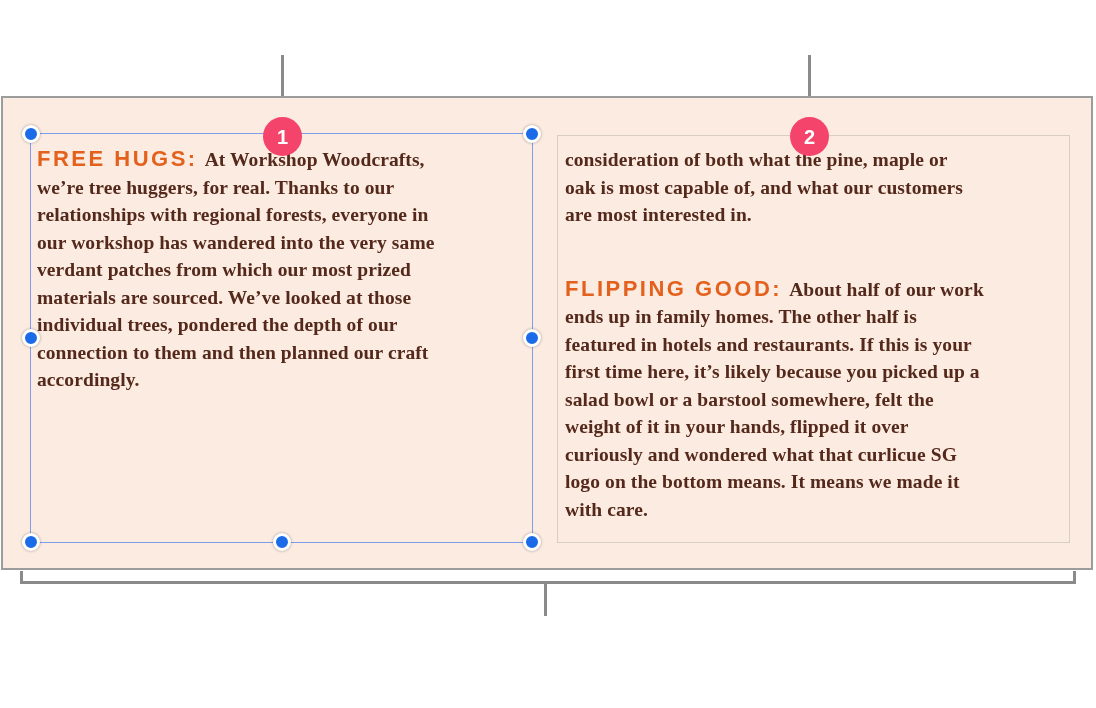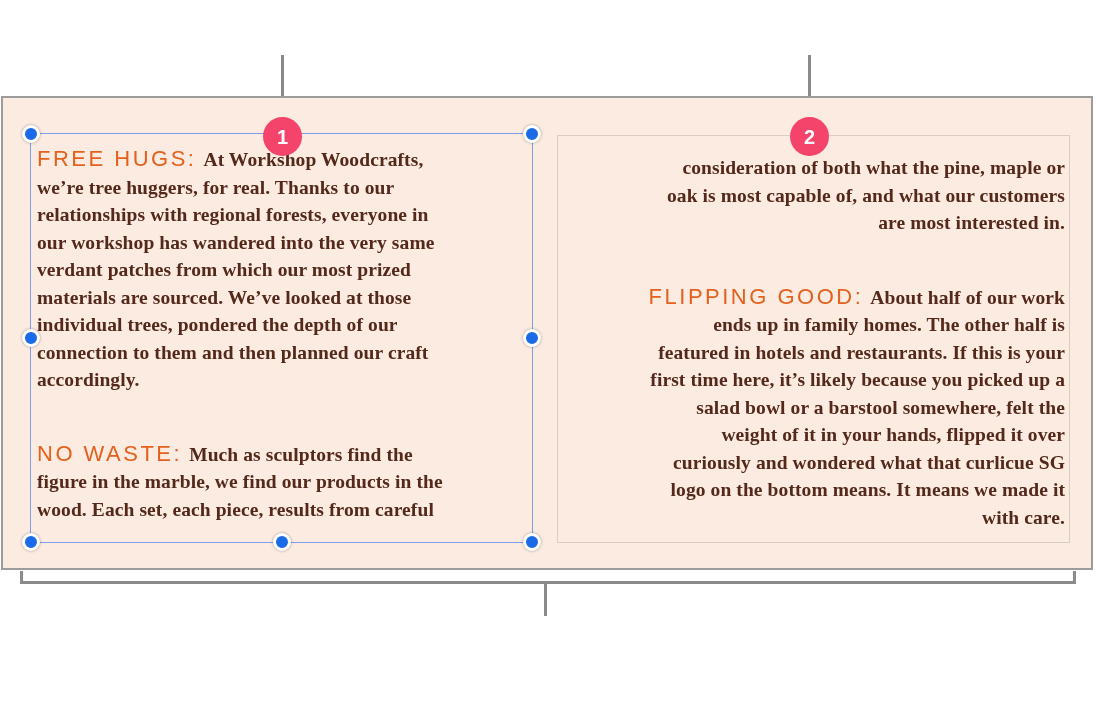--- a/index.html
+++ b/index.html
@@ -87,27 +87,27 @@
   .textcol {
     position:absolute;
     z-index:3;
     color:#54291b;
     font-size:19.5px;
     font-weight:bold;
     line-height:26.5px;
     letter-spacing:0.1px;
   }
   .text-left  { left:37px;  top:146px; width:490px; }
-  .text-right { left:565px; top:154px; width:500px;text-align:right; }
+  .text-right { left:565px; top:146px; width:500px; }
   .textcol p { margin:0 0 47px 0; }
   .textcol p:last-child { margin-bottom:12px; }
   .hd {
     color:#e4611d;
     font-size:22px;
-    font-weight:400;
+    font-weight:700;
     letter-spacing:2.5px;
     margin-right:7px;
   }
   .body { white-space:pre-line;font-family:Liberation Serif, serif; }
 
   
   .bracket-seg { position:absolute; background:#8a8a8a; }
   .br-horiz  { left:20px;   top:581px; width:1056px; height:3px; }
   .br-left   { left:20px;   top:571px; width:3px; height:13px; }
   .br-right  { left:1073px; top:571px; width:3px; height:13px; }
@@ -128,23 +128,20 @@
   <div class="textcol text-left">
     <p><span class="hd">FREE HUGS:</span><span class="body">At Workshop Woodcrafts,
 we’re tree huggers, for real. Thanks to our
 relationships with regional forests, everyone in
 our workshop has wandered into the very same
 verdant patches from which our most prized
 materials are sourced. We’ve looked at those
 individual trees, pondered the depth of our
 connection to them and then planned our craft
 accordingly.</span></p>
-    <p><span class="hd">NO WASTE:</span><span class="body">Much as sculptors find the
-figure in the marble, we find our products in the
-wood. Each set, each piece, results from careful</span></p>
   </div>
 
   <div class="textcol text-right">
     <p><span class="body">consideration of both what the pine, maple or
 oak is most capable of, and what our customers
 are most interested in.</span></p>
     <p><span class="hd">FLIPPING GOOD:</span><span class="body">About half of our work
 ends up in family homes. The other half is
 featured in hotels and restaurants. If this is your
 first time here, it’s likely because you picked up a

